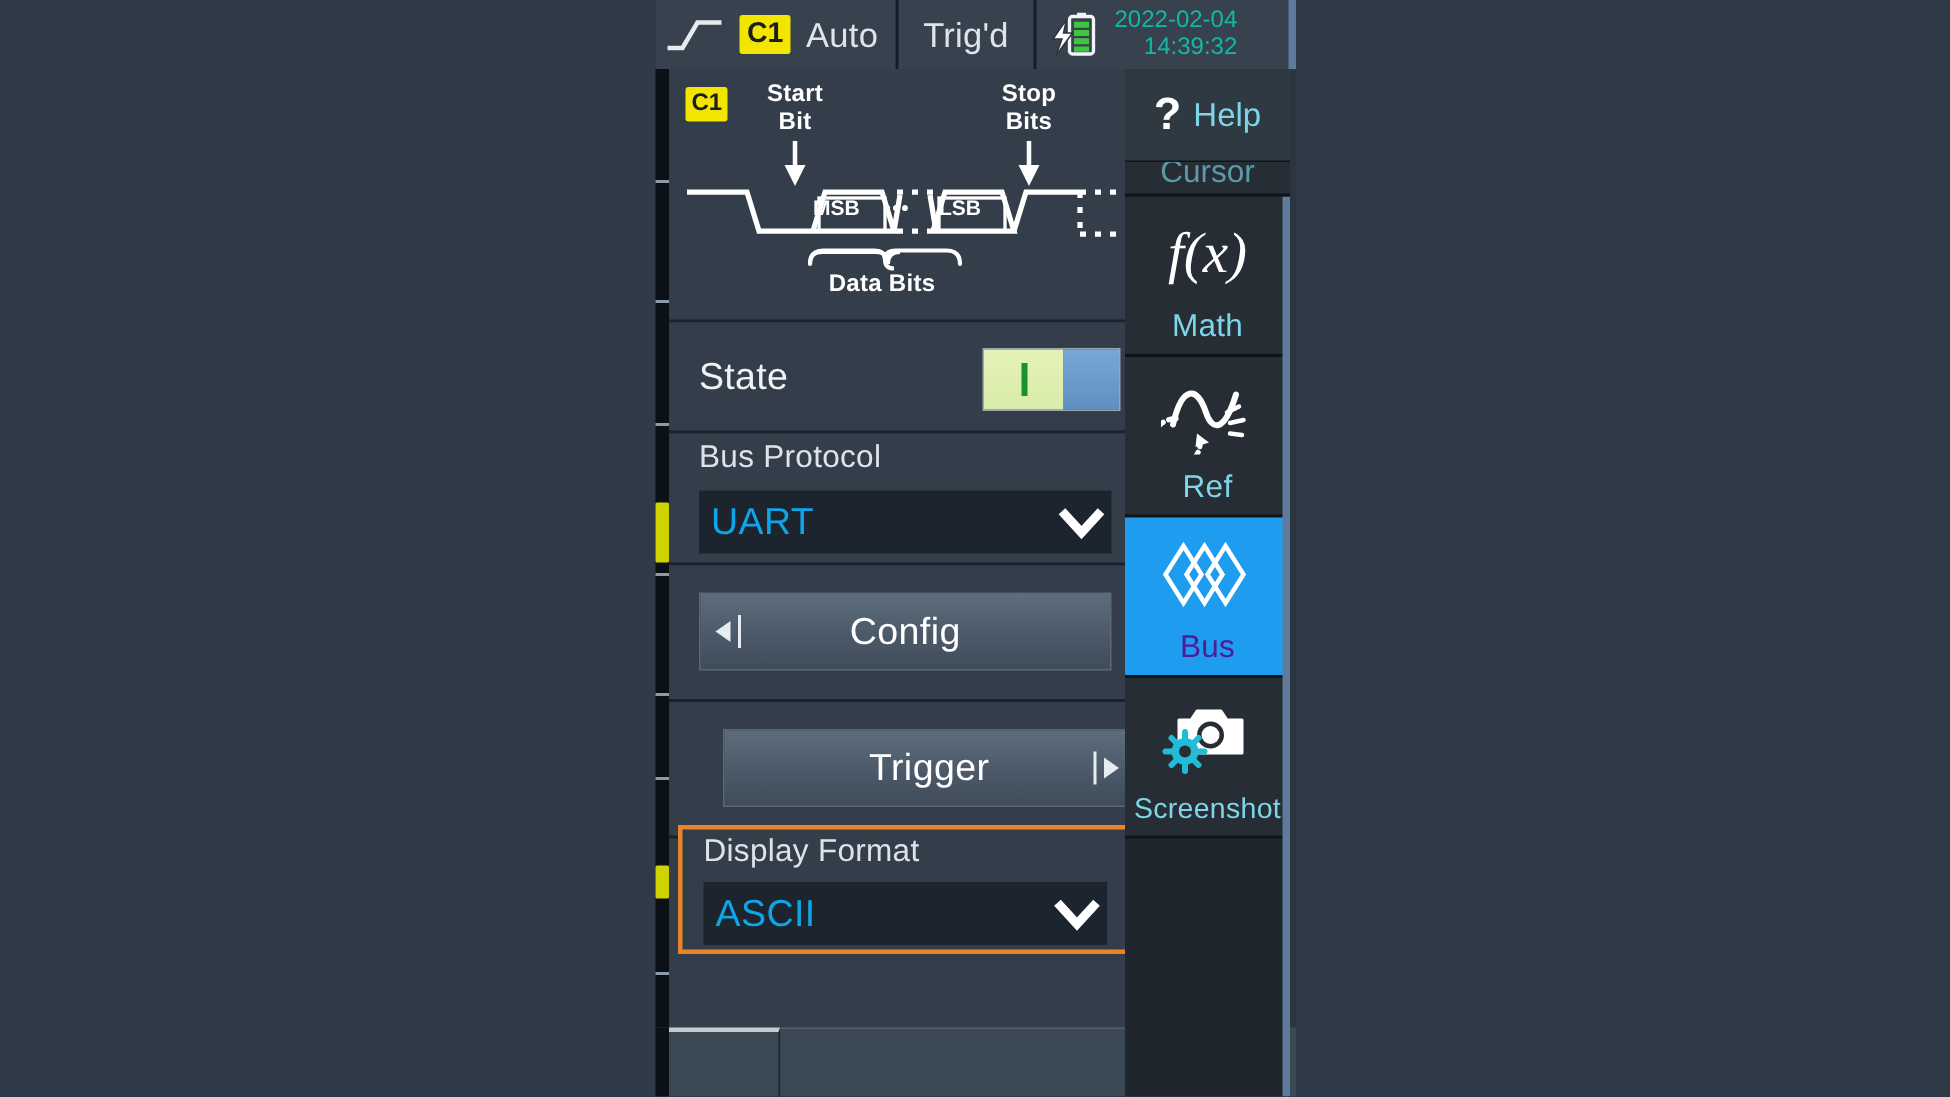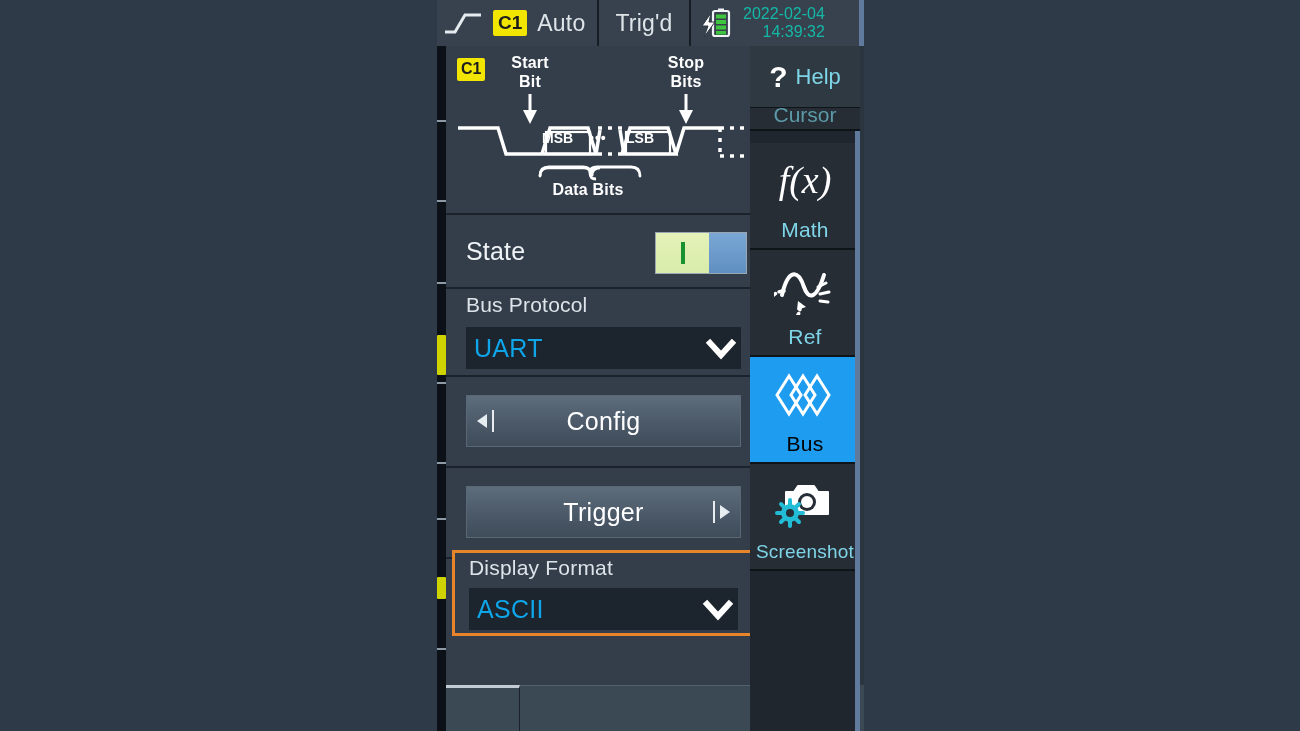--- a/index.html
+++ b/index.html
@@ -124,21 +124,21 @@
     letter-spacing: .3px;
   }
   .chev { width: 40px; height: 42px; flex: none; }
 
   
   #config-block {
     position: absolute; left: 0; top: 331px; width: 313px; height: 89px;
     background: #333e4a;
   }
   #trigger-block {
-    position: absolute; left: 0; top: 422px; width: 313px; height: 89px;
+    position: absolute; left: 16px; top: 422px; width: 313px; height: 89px;
     background: #333e4a;
   }
   .wide-btn {
     position: absolute; left: 20px; top: 18px; width: 275px; height: 52px;
     background: linear-gradient(180deg,#5d6d7c 0%, #4b5968 55%, #3f4c5a 100%);
     border: 1px solid #5a6876;
     display: flex; align-items: center; justify-content: center;
     color: #ffffff; font-size: 25px; letter-spacing: .3px;
   }
   .btn-arrow-l {
@@ -191,42 +191,42 @@
     background: #262d35; border-bottom: 2px solid #0f1419;
     display: flex; flex-direction: column; align-items: center;
     justify-content: flex-end; padding-bottom: 6px;
   }
   .menu-item .ico {
     flex: 1; display: flex; align-items: center; justify-content: center;
     width: 100%;
   }
   .menu-item .lbl { color: #7fd5e8; font-size: 21px; letter-spacing: .2px; }
   .menu-item.active { background: #1e9cf0; }
-  .menu-item.active .lbl { color: #000000; }
+  .menu-item.active .lbl { color: #4c1d95; }
   #sidemenu-edge { position: absolute; right: 0; top: 0; width: 5px; height: 685px; background: #5f7a9c; }
 
   
   #help-tip {
     position: absolute; left: 750px; top: 46px; width: 110px; height: 62px;
     background: #2f3942; display: flex; align-items: center;
     justify-content: center; gap: 8px; border-bottom: 1px solid #0f1419;
   }
   #help-tip .q { color: #ffffff; font-size: 30px; font-weight: bold; line-height: 1; }
   #help-tip .lbl { color: #7fd5e8; font-size: 22px; }
 
   
   #cursor-item {
     position: absolute; left: 750px; top: 46px; width: 110px; height: 85px;
     background: #262d35; border-bottom: 2px solid #0f1419;
     display: flex; align-items: flex-end; justify-content: center;
     padding-bottom: 2px;
   }
   #cursor-item .lbl { color: #5c9aa8; font-size: 21px; }
 
-  #menu-stack { position: absolute; left: 0; top: 85px; width: 110px; margin-top: 12px; }
+  #menu-stack { position: absolute; left: 0; top: 85px; width: 110px; }
 </style>
 </head>
 <body>
 
 <div id="root">
 
   <div id="instrument">
 
     <div id="statusbar">
       <div class="sb-cell" id="sb-trig">

